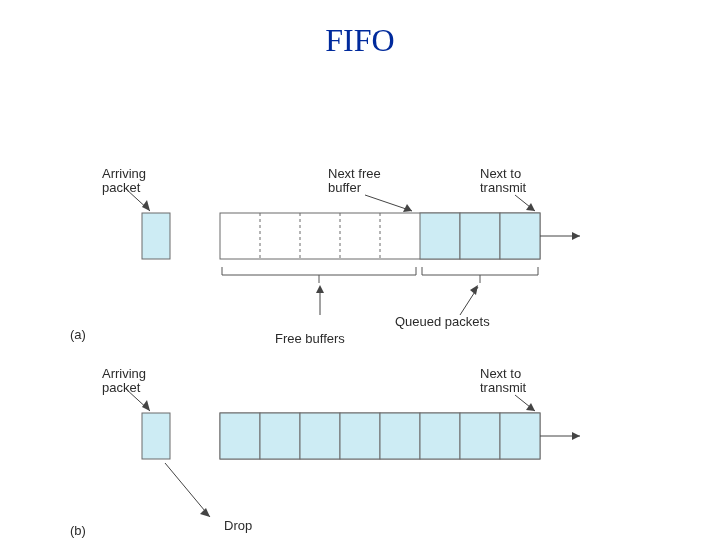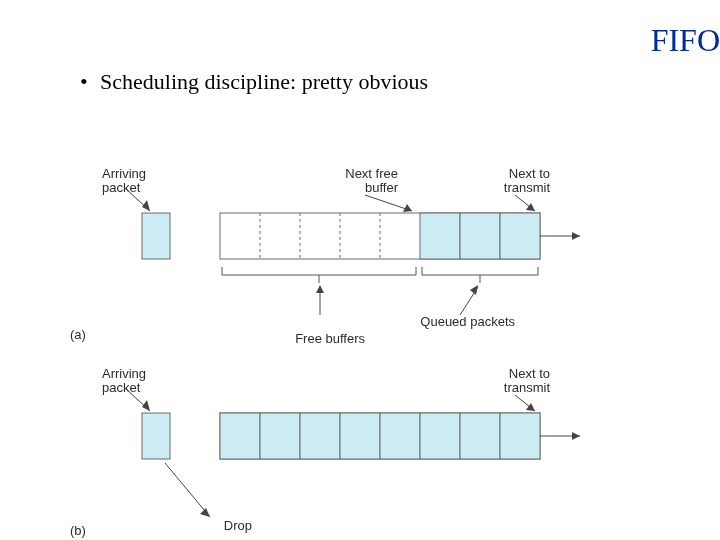--- a/index.html
+++ b/index.html
@@ -12,21 +12,21 @@
     color: #000;
     position: relative;
     overflow: hidden;
   }
   .slide {
     width: 720px;
     height: 540px;
     position: relative;
   }
   .title {
-    text-align: right;
+    text-align: center;
     font-size: 32px;
     color: #002a9c;
     margin-top: 22px;
     margin-bottom: 8px;
     font-weight: normal;
   }
   .bullets {
     font-size: 22px;
     margin-left: 40px;
     margin-top: 0;
@@ -44,21 +44,21 @@
     left: 110px;
     top: 145px;
     width: 520px;
   }
   .dlabel {
     font-family: Arial, Helvetica, sans-serif;
     font-size: 13px;
     color: #2b2b2b;
     position: absolute;
     line-height: 1.1;
-    text-align: right;
+    text-align: left;
   }
   .sidelabel {
     font-family: Arial, Helvetica, sans-serif;
     font-size: 13px;
     color: #2b2b2b;
     position: absolute;
   }
   .footer {
     position: absolute;
     bottom: 12px;
@@ -73,21 +73,20 @@
   svg .bracket { stroke: #555; stroke-width: 1; fill: none; }
 </style>
 </head>
 <body>
 
 <div class="slide">
 
   <div class="title">FIFO</div>
 
   <ul class="bullets">
-    <li>Scheduling discipline: pretty obvious</li>
   </ul>
 
   <div class="diagram-wrap">
 
     <div class="dlabel" style="left:-8px; top:0; width:60px; text-align:left">Arriving<br>packet</div>
     <div class="dlabel" style="left:218px; top:0; width:70px;">Next free<br>buffer</div>
     <div class="dlabel" style="left:370px; top:0; width:70px;">Next to<br>transmit</div>
 
     <svg width="520" height="170" style="position:absolute; left:0; top:0">
 
@@ -155,21 +154,21 @@
       <path class="arrow" d="M 405 28 L 425 44"></path>
       <polygon class="arrowfill" points="425,44 416,43 421,36"></polygon>
 
       <path class="arrow" d="M 430 69 L 470 69"></path>
       <polygon class="arrowfill" points="470,69 462,65 462,73"></polygon>
 
       <path class="arrow" d="M 55 96 L 100 150"></path>
       <polygon class="arrowfill" points="100,150 90,147 96,141"></polygon>
     </svg>
 
-    <div class="dlabel" style="left:102px; top:352px; width:40px; text-align:right">Drop</div>
+    <div class="dlabel" style="left:114px; top:352px; width:40px; text-align:left">Drop</div>
     <div class="sidelabel" style="left:-40px; top:356px;">(b)</div>
 
   </div>
 
   <div class="footer">
     
     
     
   </div>
 

